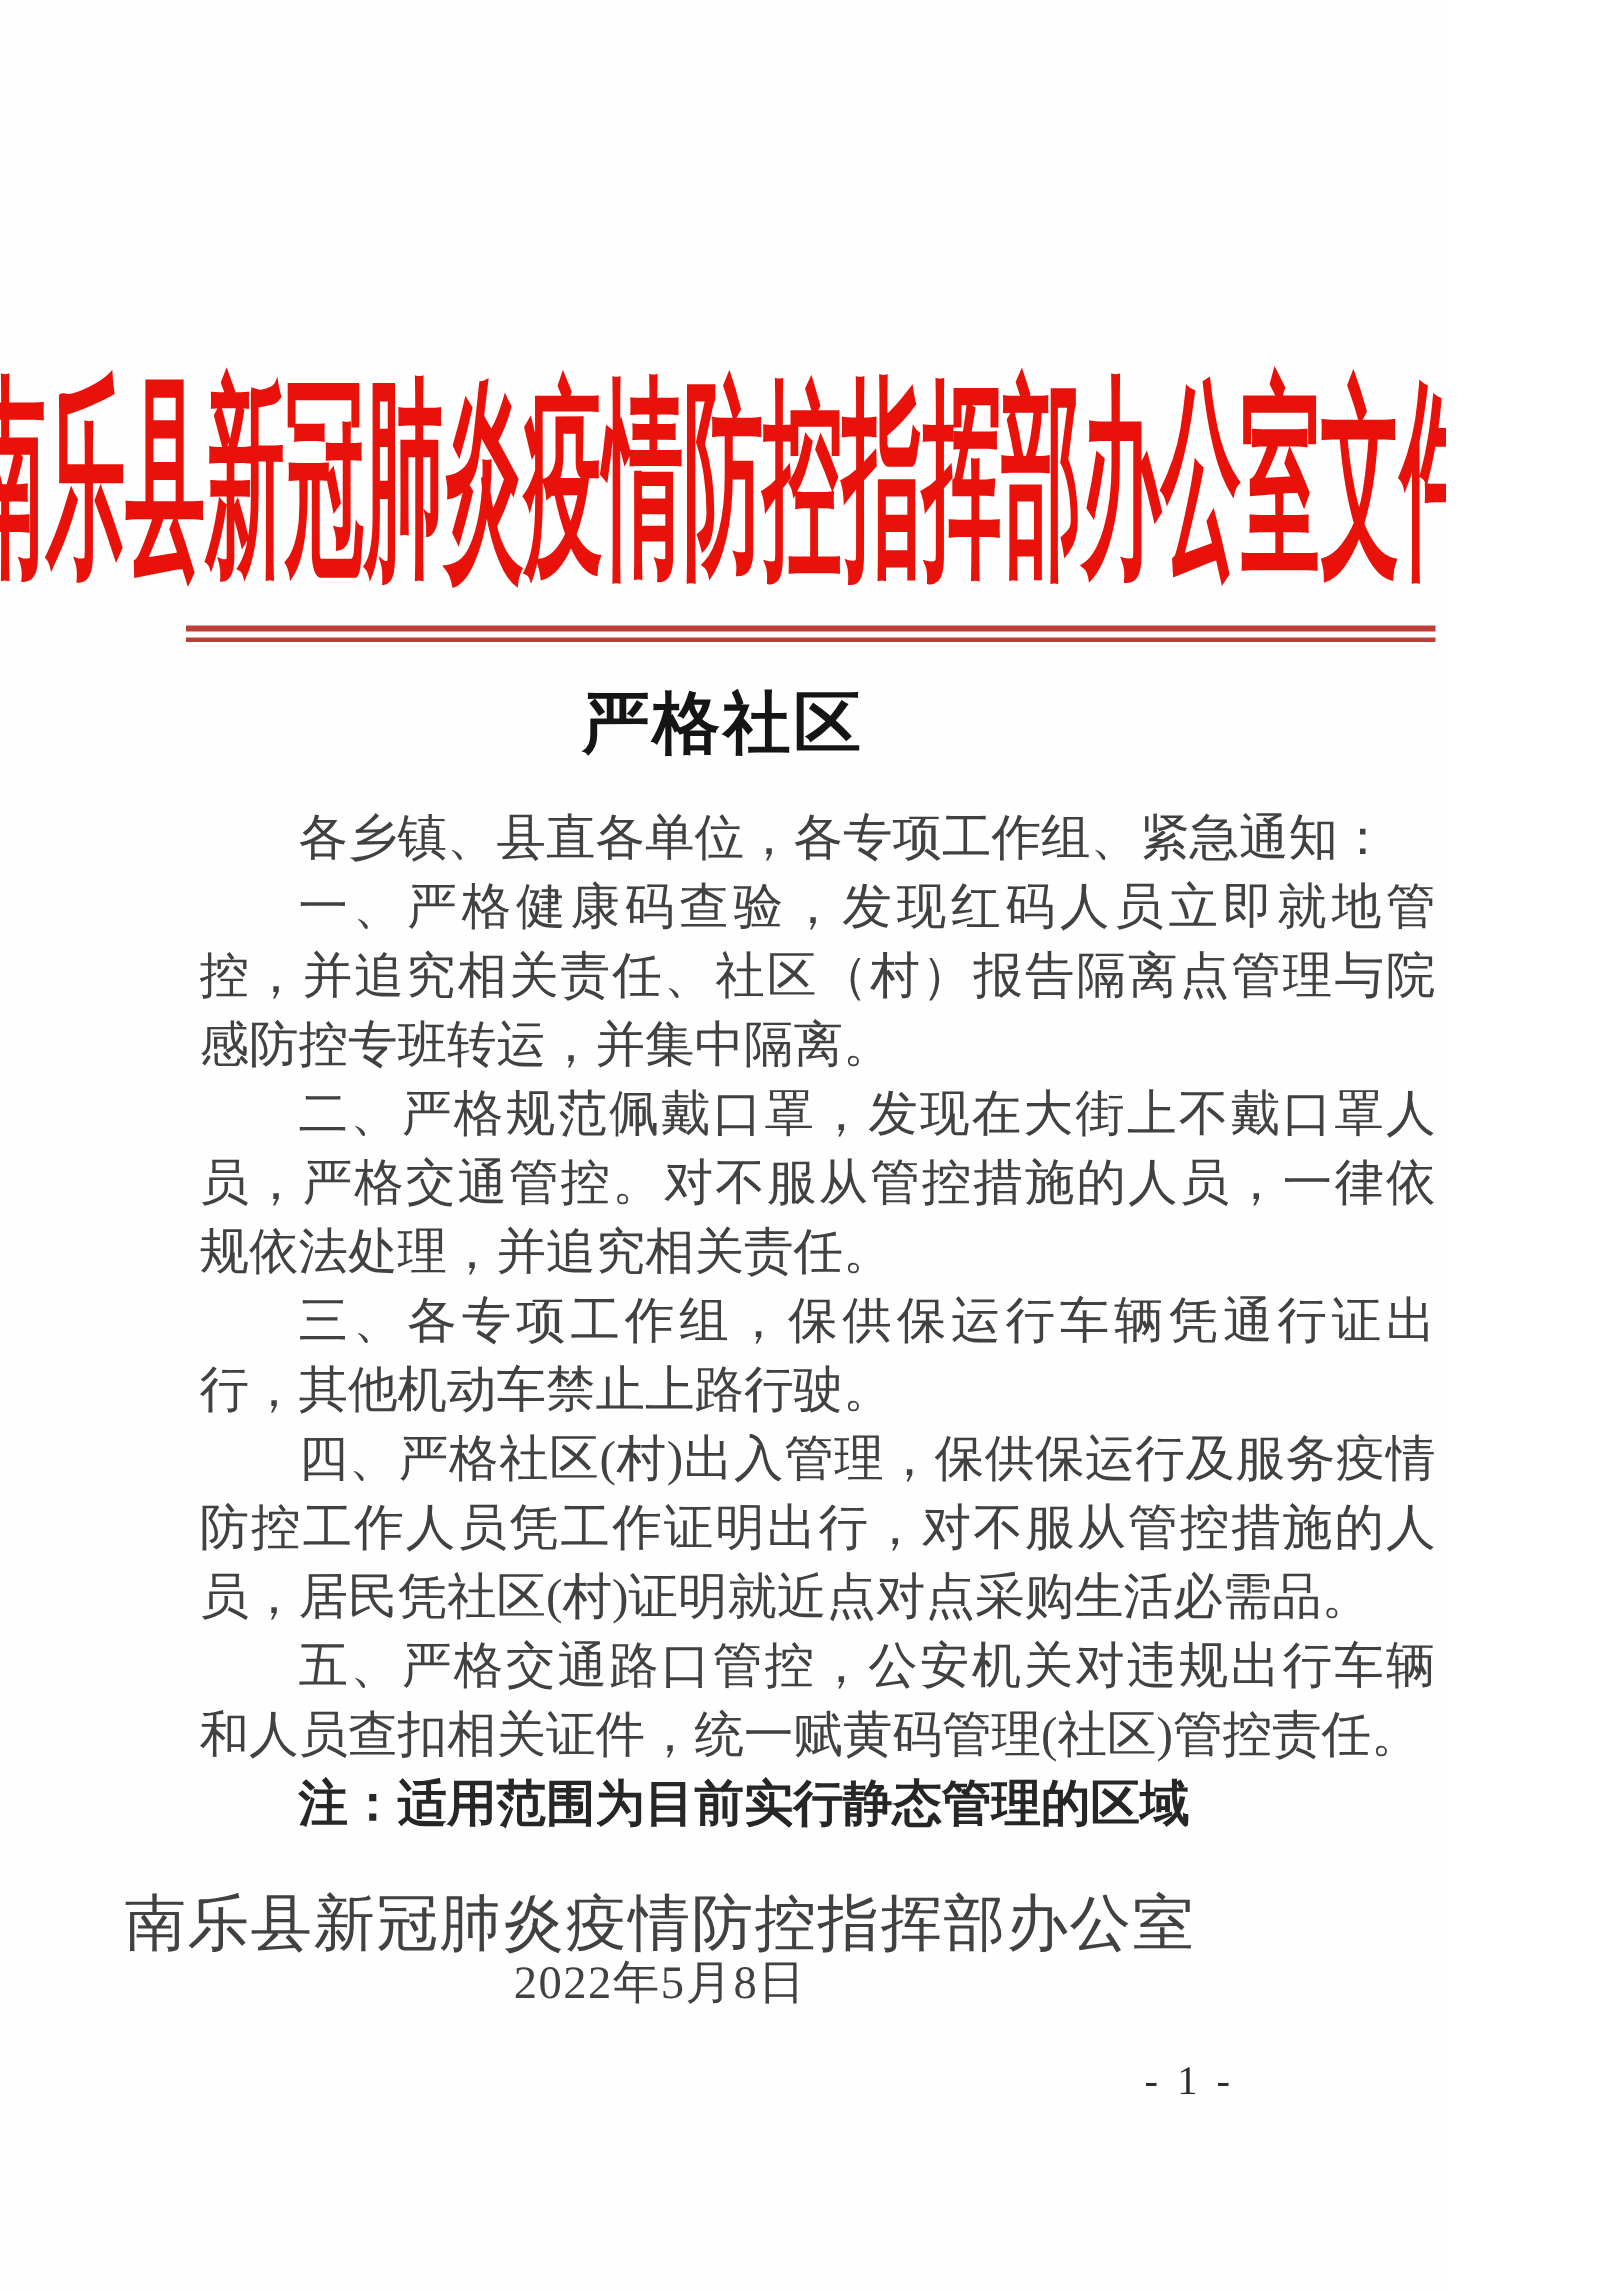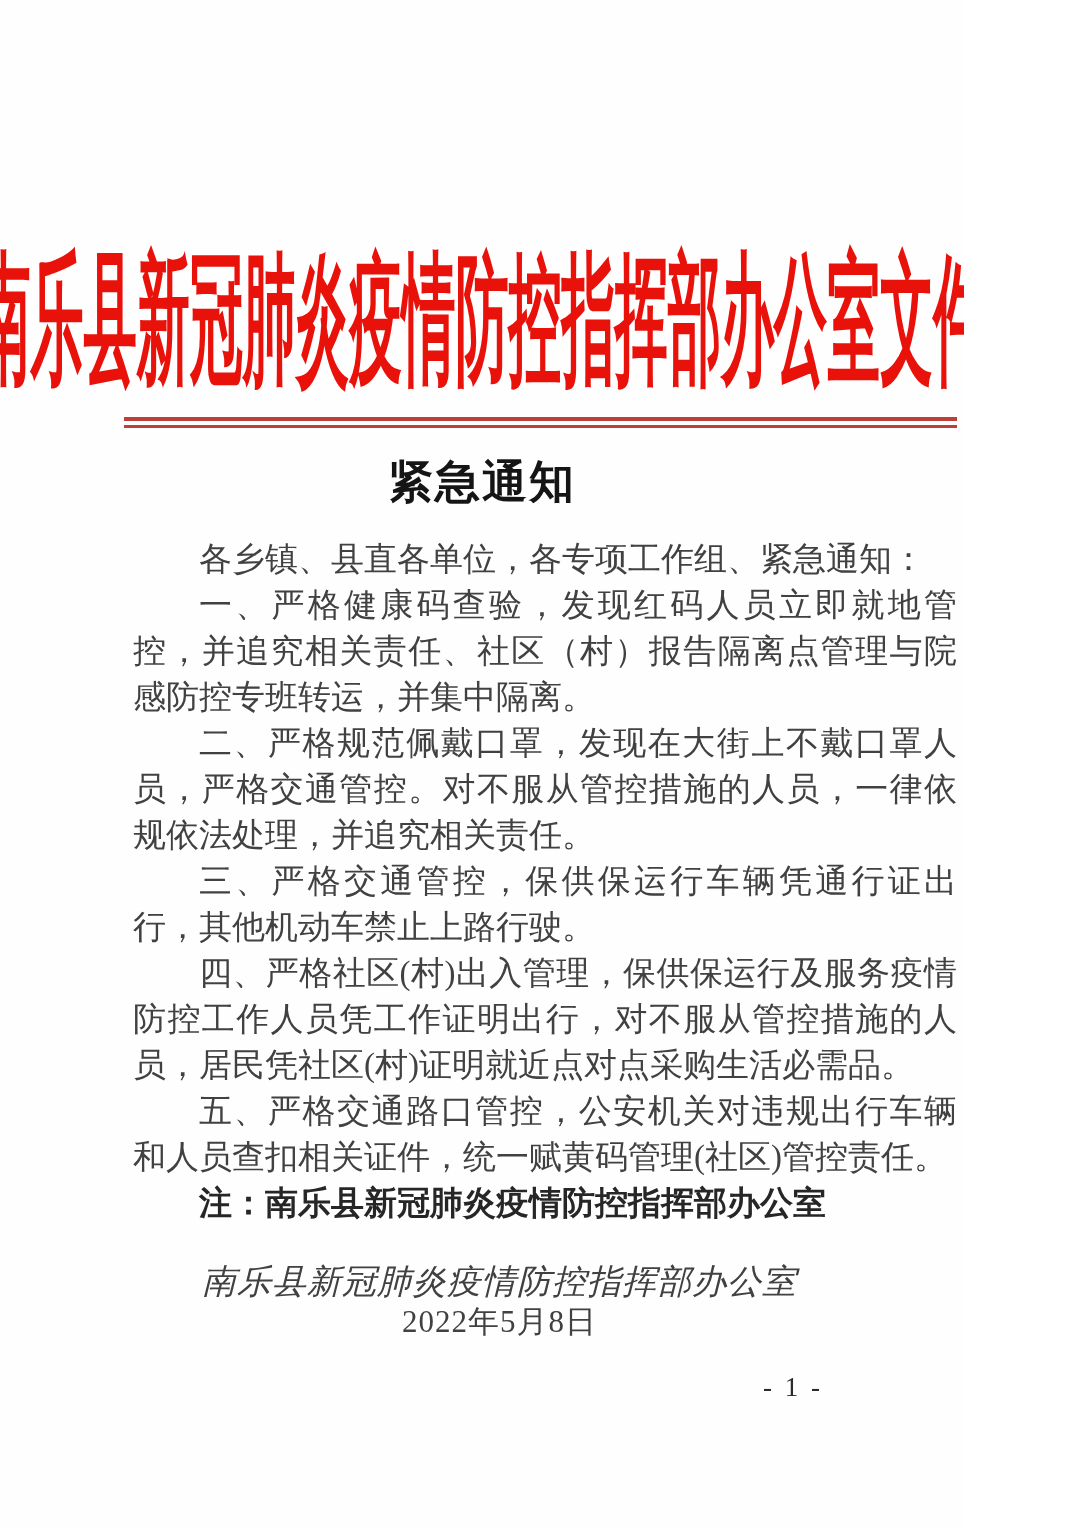--- a/index.html
+++ b/index.html
@@ -77,24 +77,23 @@
     color: #262626;
   }
   .signature-block {
     position: absolute;
     top: 1262px;
     right: 167px;
     text-align: center;
     color: var(--ink, #414141);
   }
   .signature-org {
-    font-size: 34px;
+    font-size: 41px;
     letter-spacing: 1px;
     line-height: 40px;
-    font-style: italic;
   }
   .signature-date {
     font-size: 31px;
     letter-spacing: 1px;
     line-height: 40px;
   }
   .page-number {
     position: absolute;
     top: 1372px;
     right: 141px;
@@ -107,30 +106,30 @@
 <body>
 
 <div class="page">
 
   <div class="banner">
     <div class="banner-text">南乐县新冠肺炎疫情防控指挥部办公室文件</div>
   </div>
 
   <div class="red-rule"></div>
 
-  <div class="notice-title">紧急通知</div>
+  <div class="notice-title">严格社区</div>
 
   <div class="body-block">
     <p>各乡镇、县直各单位，各专项工作组、紧急通知：</p>
     <p>一、严格健康码查验，发现红码人员立即就地管控，并追究相关责任、社区（村）报告隔离点管理与院感防控专班转运，并集中隔离。</p>
     <p>二、严格规范佩戴口罩，发现在大街上不戴口罩人员，严格交通管控。对不服从管控措施的人员，一律依规依法处理，并追究相关责任。</p>
-    <p>三、严格交通管控，保供保运行车辆凭通行证出行，其他机动车禁止上路行驶。</p>
+    <p>三、各专项工作组，保供保运行车辆凭通行证出行，其他机动车禁止上路行驶。</p>
     <p>四、严格社区(村)出入管理，保供保运行及服务疫情防控工作人员凭工作证明出行，对不服从管控措施的人员，居民凭社区(村)证明就近点对点采购生活必需品。</p>
     <p>五、严格交通路口管控，公安机关对违规出行车辆和人员查扣相关证件，统一赋黄码管理(社区)管控责任。</p>
-    <p class="note-line">注：南乐县新冠肺炎疫情防控指挥部办公室</p>
+    <p class="note-line">注：适用范围为目前实行静态管理的区域</p>
   </div>
 
   <div class="signature-block">
     <div class="signature-org">南乐县新冠肺炎疫情防控指挥部办公室</div>
     <div class="signature-date">2022年5月8日</div>
   </div>
 
   <div class="page-number">- 1 -</div>
 
 </div>

